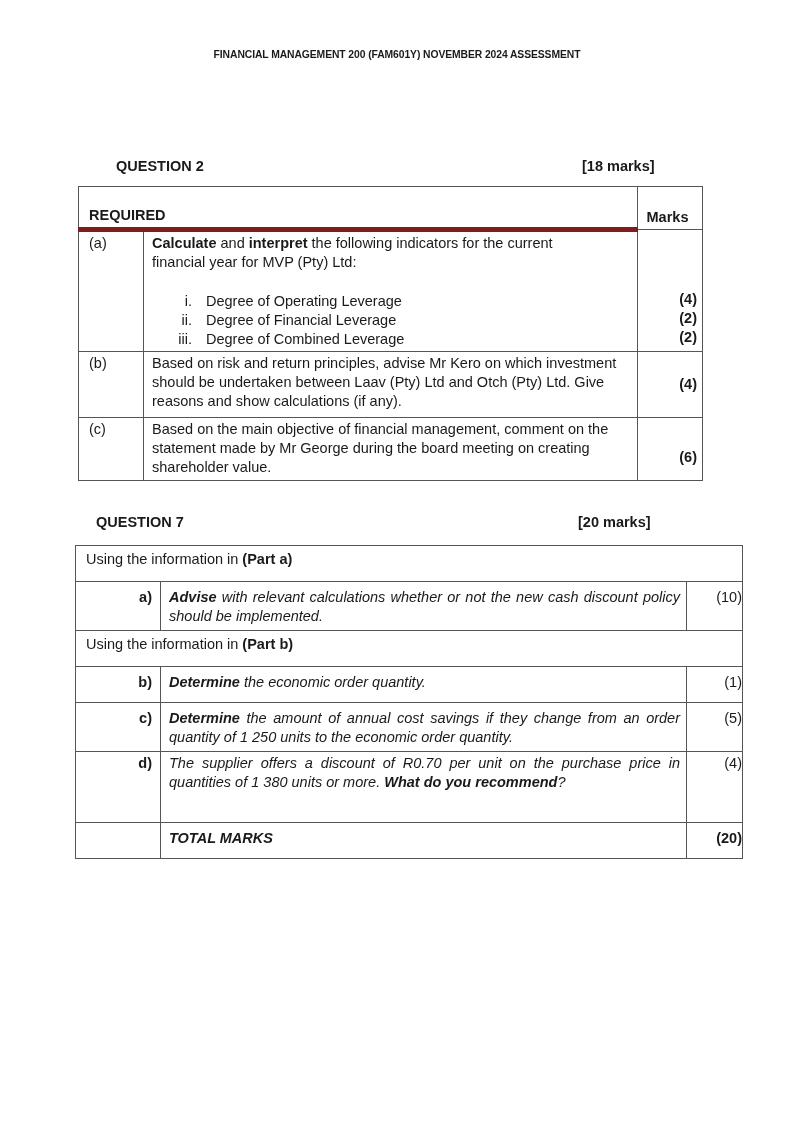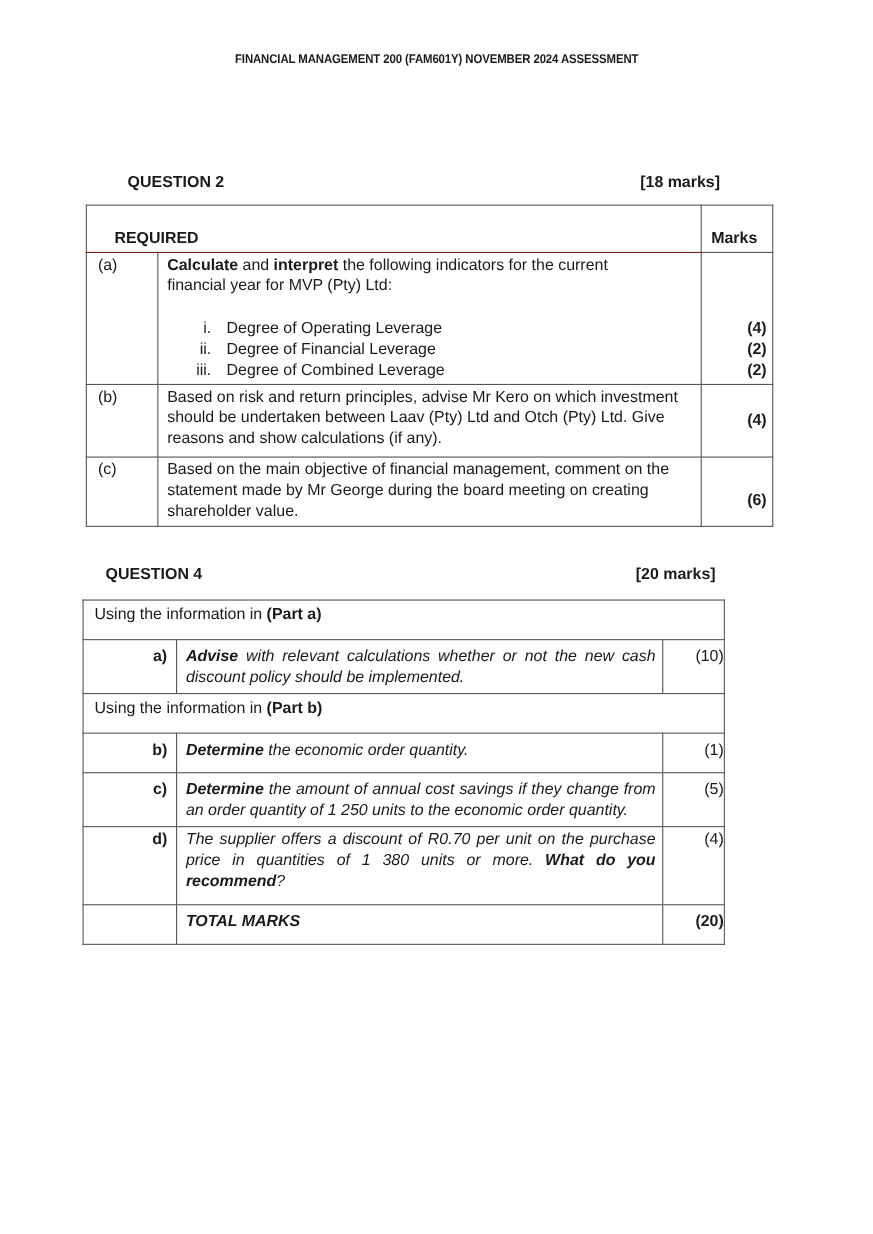--- a/index.html
+++ b/index.html
@@ -13,38 +13,38 @@
   td { border: 1px solid #555; vertical-align: top; padding: 0; line-height: 19px; }
   .b { font-weight: bold; }
   
   #t2 { left: 78px; top: 186px; width: 625px; }
   #t2 td.lab { width: 54px; padding: 2px 0 0 10px; }
   #t2 td.txt { padding: 2px 6px 2px 8px; }
   #t2 td.mk { width: 59px; text-align: right; padding-right: 5px; font-weight: bold; margin-top: 36px; }
   .sub { display: flex; }
   .sub .num { width: 40px; text-align: right; padding-right: 14px; }
   
-  #t3 { left: 75px; top: 545px; width: 584px; }
+  #t3 { left: 75px; top: 545px; width: 668px; }
   #t3 td.lab { width: 76px; text-align: right; padding: 6px 8px 0 0; font-weight: bold; }
   #t3 td.txt { padding: 6px 6px 4px 8px; text-align: justify; font-style: italic; }
   #t3 td.mk { width: 55px; text-align: right; padding-top: 6px; }
   #t3 td.full { padding: 4px 10px; }
 </style>
 </head>
 <body>
 
 <div class="header">FINANCIAL MANAGEMENT 200 (FAM601Y) NOVEMBER 2024 ASSESSMENT</div>
 
 <div class="qhead" style="left:116px; top:158px;">QUESTION 2</div>
 <div class="qhead" style="left:582px; top:158px;">[18 marks]</div>
 
 <table id="t2">
   <tbody>
       <tr style="height:43px;">
-    <td colspan="2" style="vertical-align:bottom; padding:0 0 2px 25px; font-weight:bold; border-bottom:1px solid #7f1d1d;">REQUIRED</td>
+    <td colspan="2" style="vertical-align:bottom; padding:0 0 2px 10px; font-weight:bold; border-bottom:5px solid #7f1d1d;">REQUIRED</td>
     <td class="mk" style="vertical-align:bottom; padding-bottom:2px; text-align:center;">Marks</td>
   </tr>
   <tr>
     <td class="lab">(a)</td>
     <td class="txt">
       <div style="padding-right:50px;">
         <span class="b">Calculate</span><span> and </span><span class="b">interpret</span><span> the following indicators for the current financial year for MVP (Pty) Ltd:</span>
       </div>
       <div style="height:20px;"></div>
       <div class="sub">
@@ -73,21 +73,21 @@
     <td class="mk" style="vertical-align:middle;">(4)</td>
   </tr>
   <tr style="height:63px;">
     <td class="lab">(c)</td>
     <td class="txt" style="padding-right:8px;">Based on the main objective of financial management, comment on the statement made by Mr George during the board meeting on creating shareholder value.</td>
     <td class="mk" style="vertical-align:middle; padding-top:16px;">(6)</td>
   </tr>
 </tbody>
   </table>
 
-<div class="qhead" style="left:96px; top:514px;">QUESTION 4</div>
+<div class="qhead" style="left:96px; top:514px;">QUESTION 7</div>
 <div class="qhead" style="left:578px; top:514px;">[20 marks]</div>
 
 <table id="t3">
   <tbody>
       <tr style="height:36px;">
     <td colspan="3" class="full"><span>Using the information in </span><span class="b">(Part a)</span></td>
   </tr>
   <tr style="height:49px;">
     <td class="lab">a)</td>
     <td class="txt"><span class="b">Advise</span><span> with relevant calculations whether or not the new cash discount policy should be implemented.</span></td>

